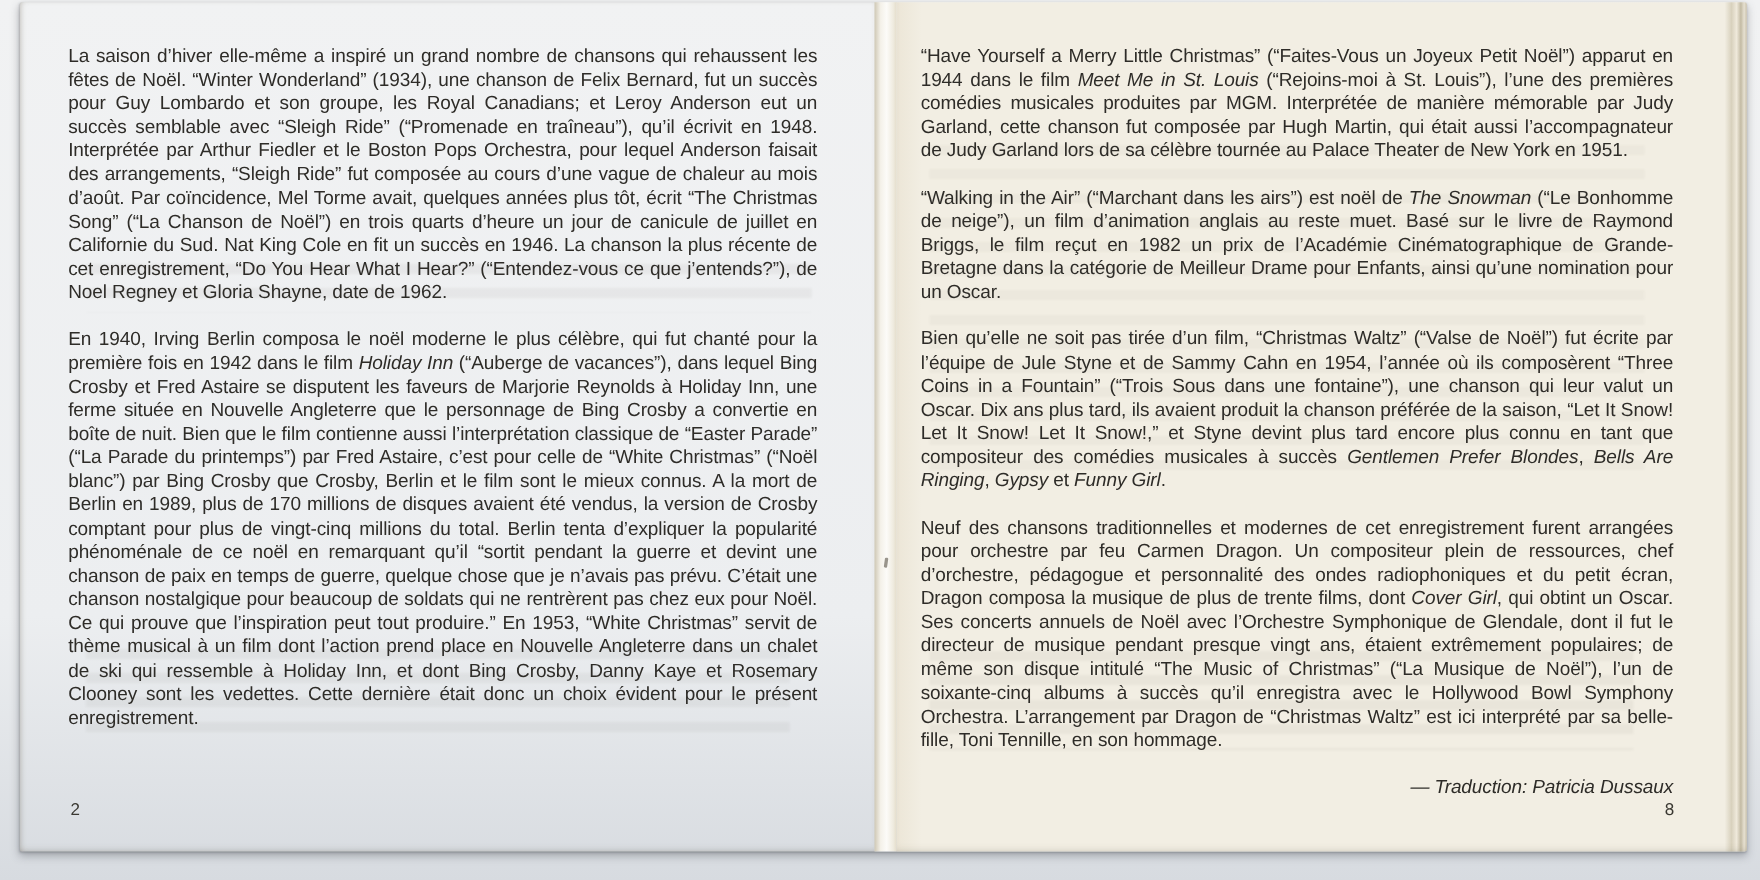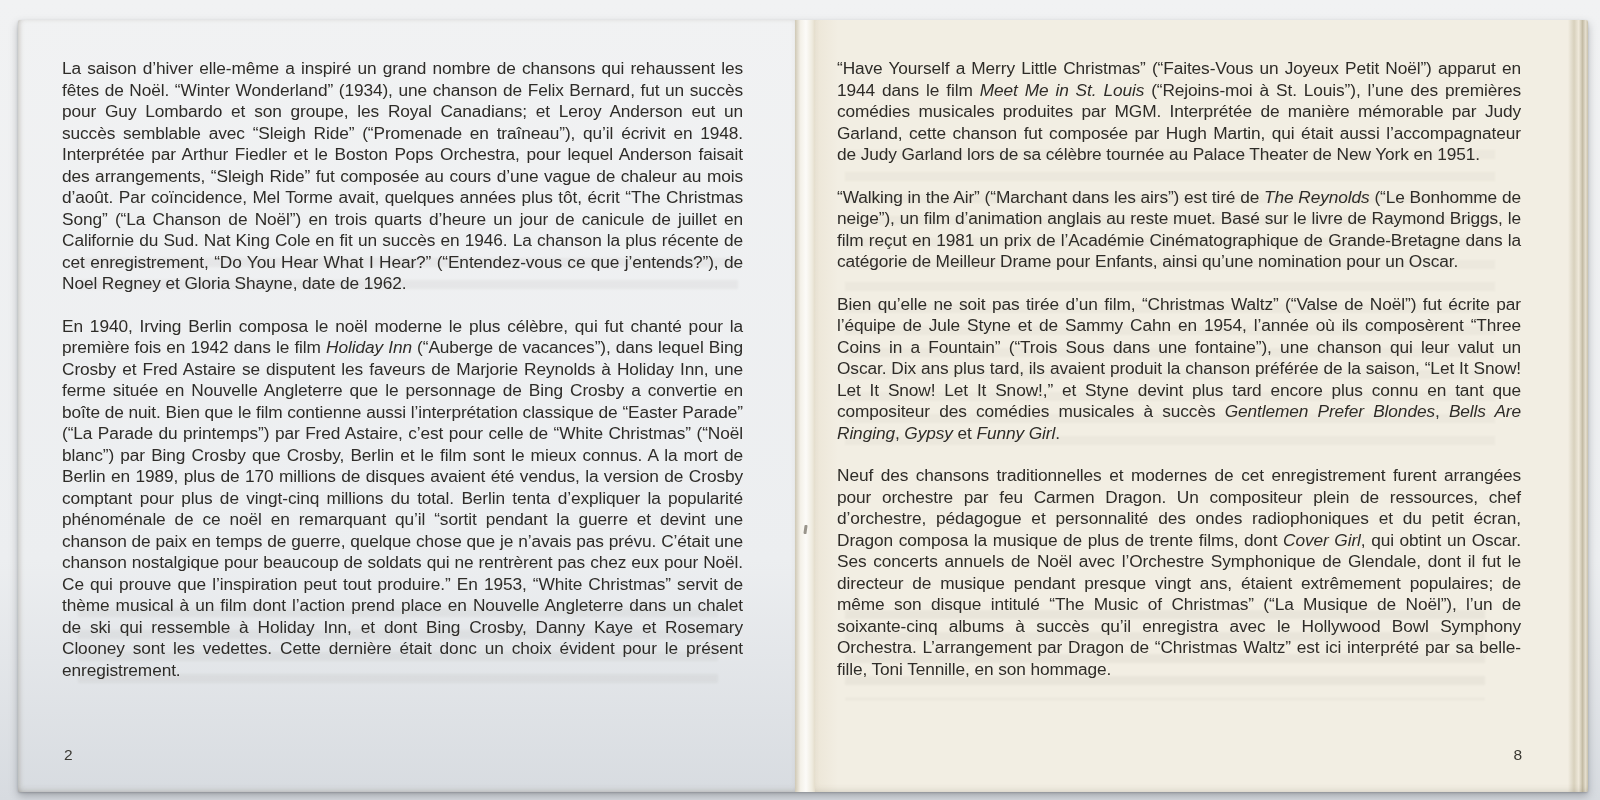--- a/index.html
+++ b/index.html
@@ -8,21 +8,21 @@
     --ink:#2e2c28;
   }
   *{box-sizing:border-box; margin:0; padding:0;}
   html,body{width:1600px; height:800px; overflow:hidden;}
   body{
     font-family:"Liberation Sans", sans-serif;
     background:linear-gradient(180deg, var(--bg-top) 0%, #eceef0 70%, var(--bg-bottom) 100%);
     position:relative;
   }
   .booklet{
-    position:absolute; left:18px; top:20px; width:1570px; height:772px;
+    position:absolute; left:18px; top:2px; width:1570px; height:772px;
     display:flex;
     box-shadow:0 4px 8px rgba(60,64,72,.35), 0 1px 2px rgba(60,64,72,.25);
     border-radius:2px;
   }
   .page{position:relative; height:100%; overflow:hidden;}
   .page-left{
     width:777px;
     background:linear-gradient(to right,#efead e0 0%, #f1ece0 0%, #f1ece0 93%, #e6e0d0 98%, #dad3c1 100%);
     border-radius:2px 0 0 2px;
     box-shadow:inset 3px 0 6px -3px rgba(90,80,60,.35), inset 0 -4px 8px -5px rgba(90,80,60,.3);
@@ -88,20 +88,21 @@
 
   <div class="gutter">
     <div class="staple"></div>
   </div>
 
   <div class="page page-right">
     <div class="ghost ghost-r1"></div>
     <div class="ghost ghost-r2"></div>
     <div class="text-block">
       <p><span>“Have Yourself a Merry Little Christmas” (“Faites-Vous un Joyeux Petit Noël”) apparut en 1944 dans le film </span><i>Meet Me in St. Louis</i><span> (“Rejoins-moi à St. Louis”), l’une des premières comédies musicales produites par MGM. Interprétée de manière mémorable par Judy Garland, cette chanson fut composée par Hugh Martin, qui était aussi l’accompagnateur de Judy Garland lors de sa célèbre tournée au Palace Theater de New York en 1951.</span></p>
-      <p><span>“Walking in the Air” (“Marchant dans les airs”) est tiré de </span><i>The Reynolds</i><span> (“Le Bonhomme de neige”), un film d’animation anglais au reste muet. Basé sur le livre de Raymond Briggs, le film reçut en 1981 un prix de l’Académie Cinématographique de Grande-Bretagne dans la catégorie de Meilleur Drame pour Enfants, ainsi qu’une nomination pour un Oscar.</span></p>
+      <p><span>“Walking in the Air” (“Marchant dans les airs”) est noël de </span><i>The Snowman</i><span> (“Le Bonhomme de neige”), un film d’animation anglais au reste muet. Basé sur le livre de Raymond Briggs, le film reçut en 1982 un prix de l’Académie Cinématographique de Grande-Bretagne dans la catégorie de Meilleur Drame pour Enfants, ainsi qu’une nomination pour un Oscar.</span></p>
       <p><span>Bien qu’elle ne soit pas tirée d’un film, “Christmas Waltz” (“Valse de Noël”) fut écrite par l’équipe de Jule Styne et de Sammy Cahn en 1954, l’année où ils composèrent “Three Coins in a Fountain” (“Trois Sous dans une fontaine”), une chanson qui leur valut un Oscar. Dix ans plus tard, ils avaient produit la chanson préférée de la saison, “Let It Snow! Let It Snow! Let It Snow!,” et Styne devint plus tard encore plus connu en tant que compositeur des comédies musicales à succès </span><i>Gentlemen Prefer Blondes</i><span>, </span><i>Bells Are Ringing</i><span>, </span><i>Gypsy</i><span> et </span><i>Funny Girl</i><span>.</span></p>
       <p><span>Neuf des chansons traditionnelles et modernes de cet enregistrement furent arrangées pour orchestre par feu Carmen Dragon. Un compositeur plein de ressources, chef d’orchestre, pédagogue et personnalité des ondes radiophoniques et du petit écran, Dragon composa la musique de plus de trente films, dont </span><i>Cover Girl</i><span>, qui obtint un Oscar. Ses concerts annuels de Noël avec l’Orchestre Symphonique de Glendale, dont il fut le directeur de musique pendant presque vingt ans, étaient extrêmement populaires; de même son disque intitulé “The Music of Christmas” (“La Musique de Noël”), l’un de soixante-cinq albums à succès qu’il enregistra avec le Hollywood Bowl Symphony Orchestra. L’arrangement par Dragon de “Christmas Waltz” est ici interprété par sa belle-fille, Toni Tennille, en son hommage.</span></p>
+      <div class="credit"><i>— Traduction: Patricia Dussaux</i></div>
     </div>
     <div class="page-number pn-right">8</div>
   </div>
 
 </div>
 
 </body></html>

